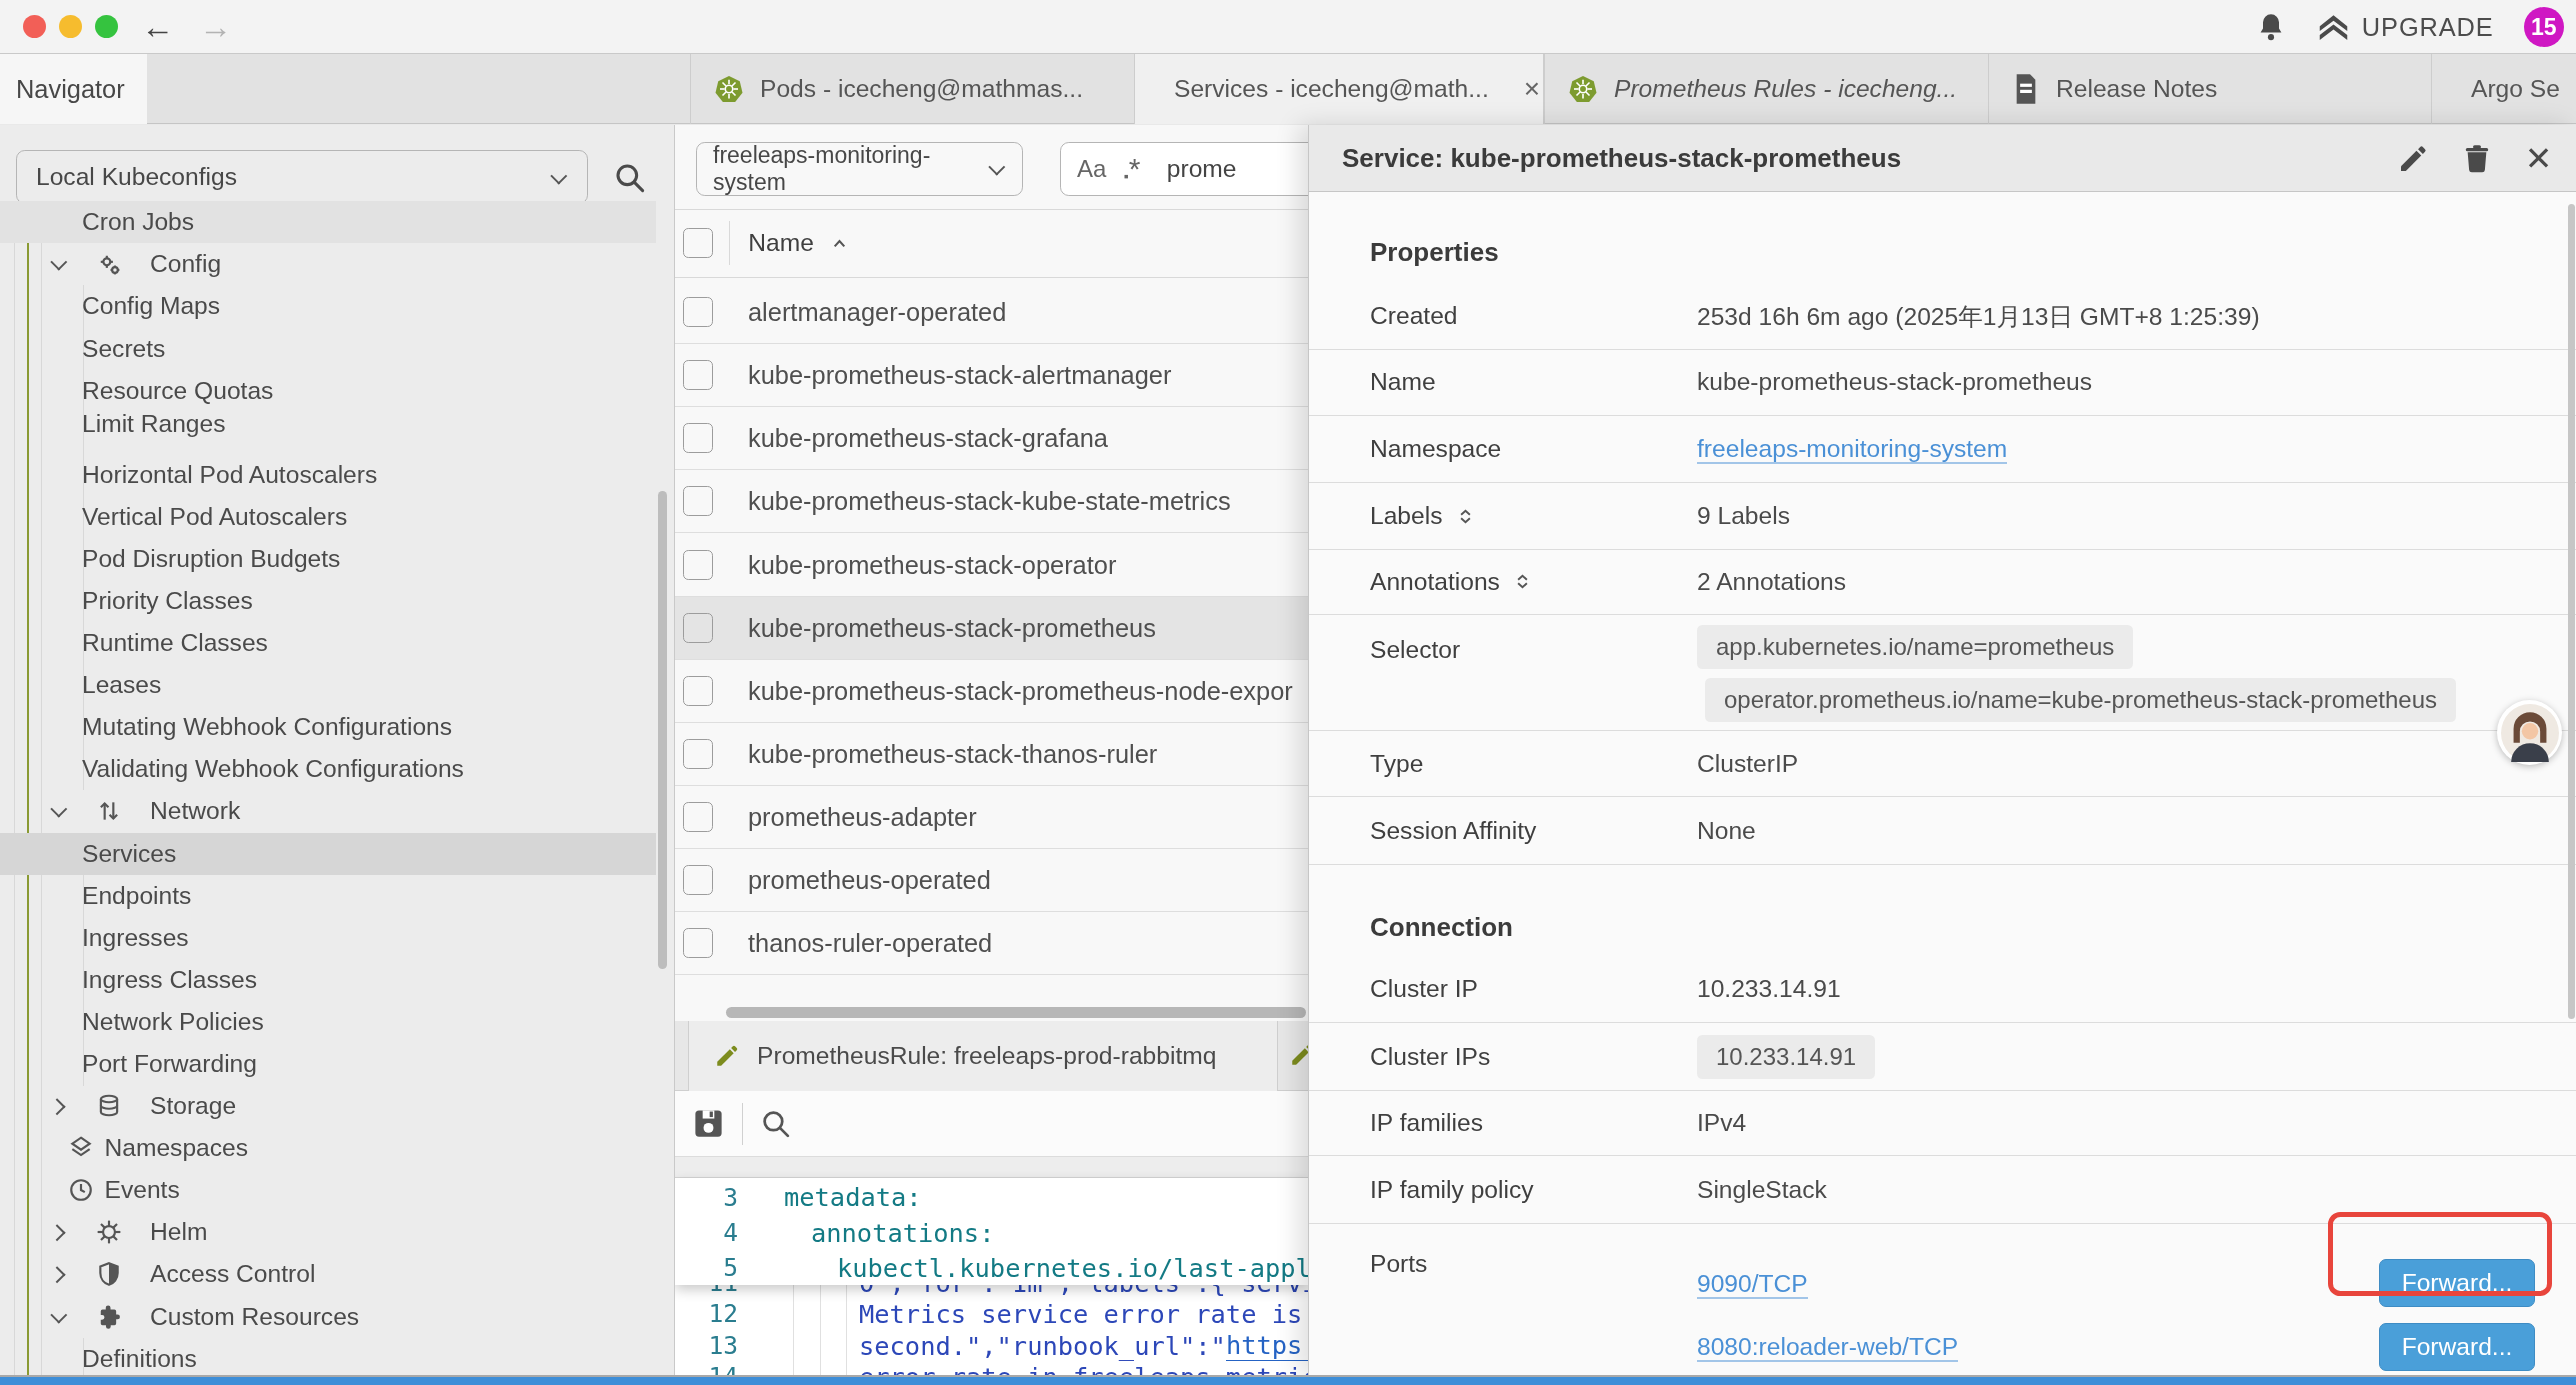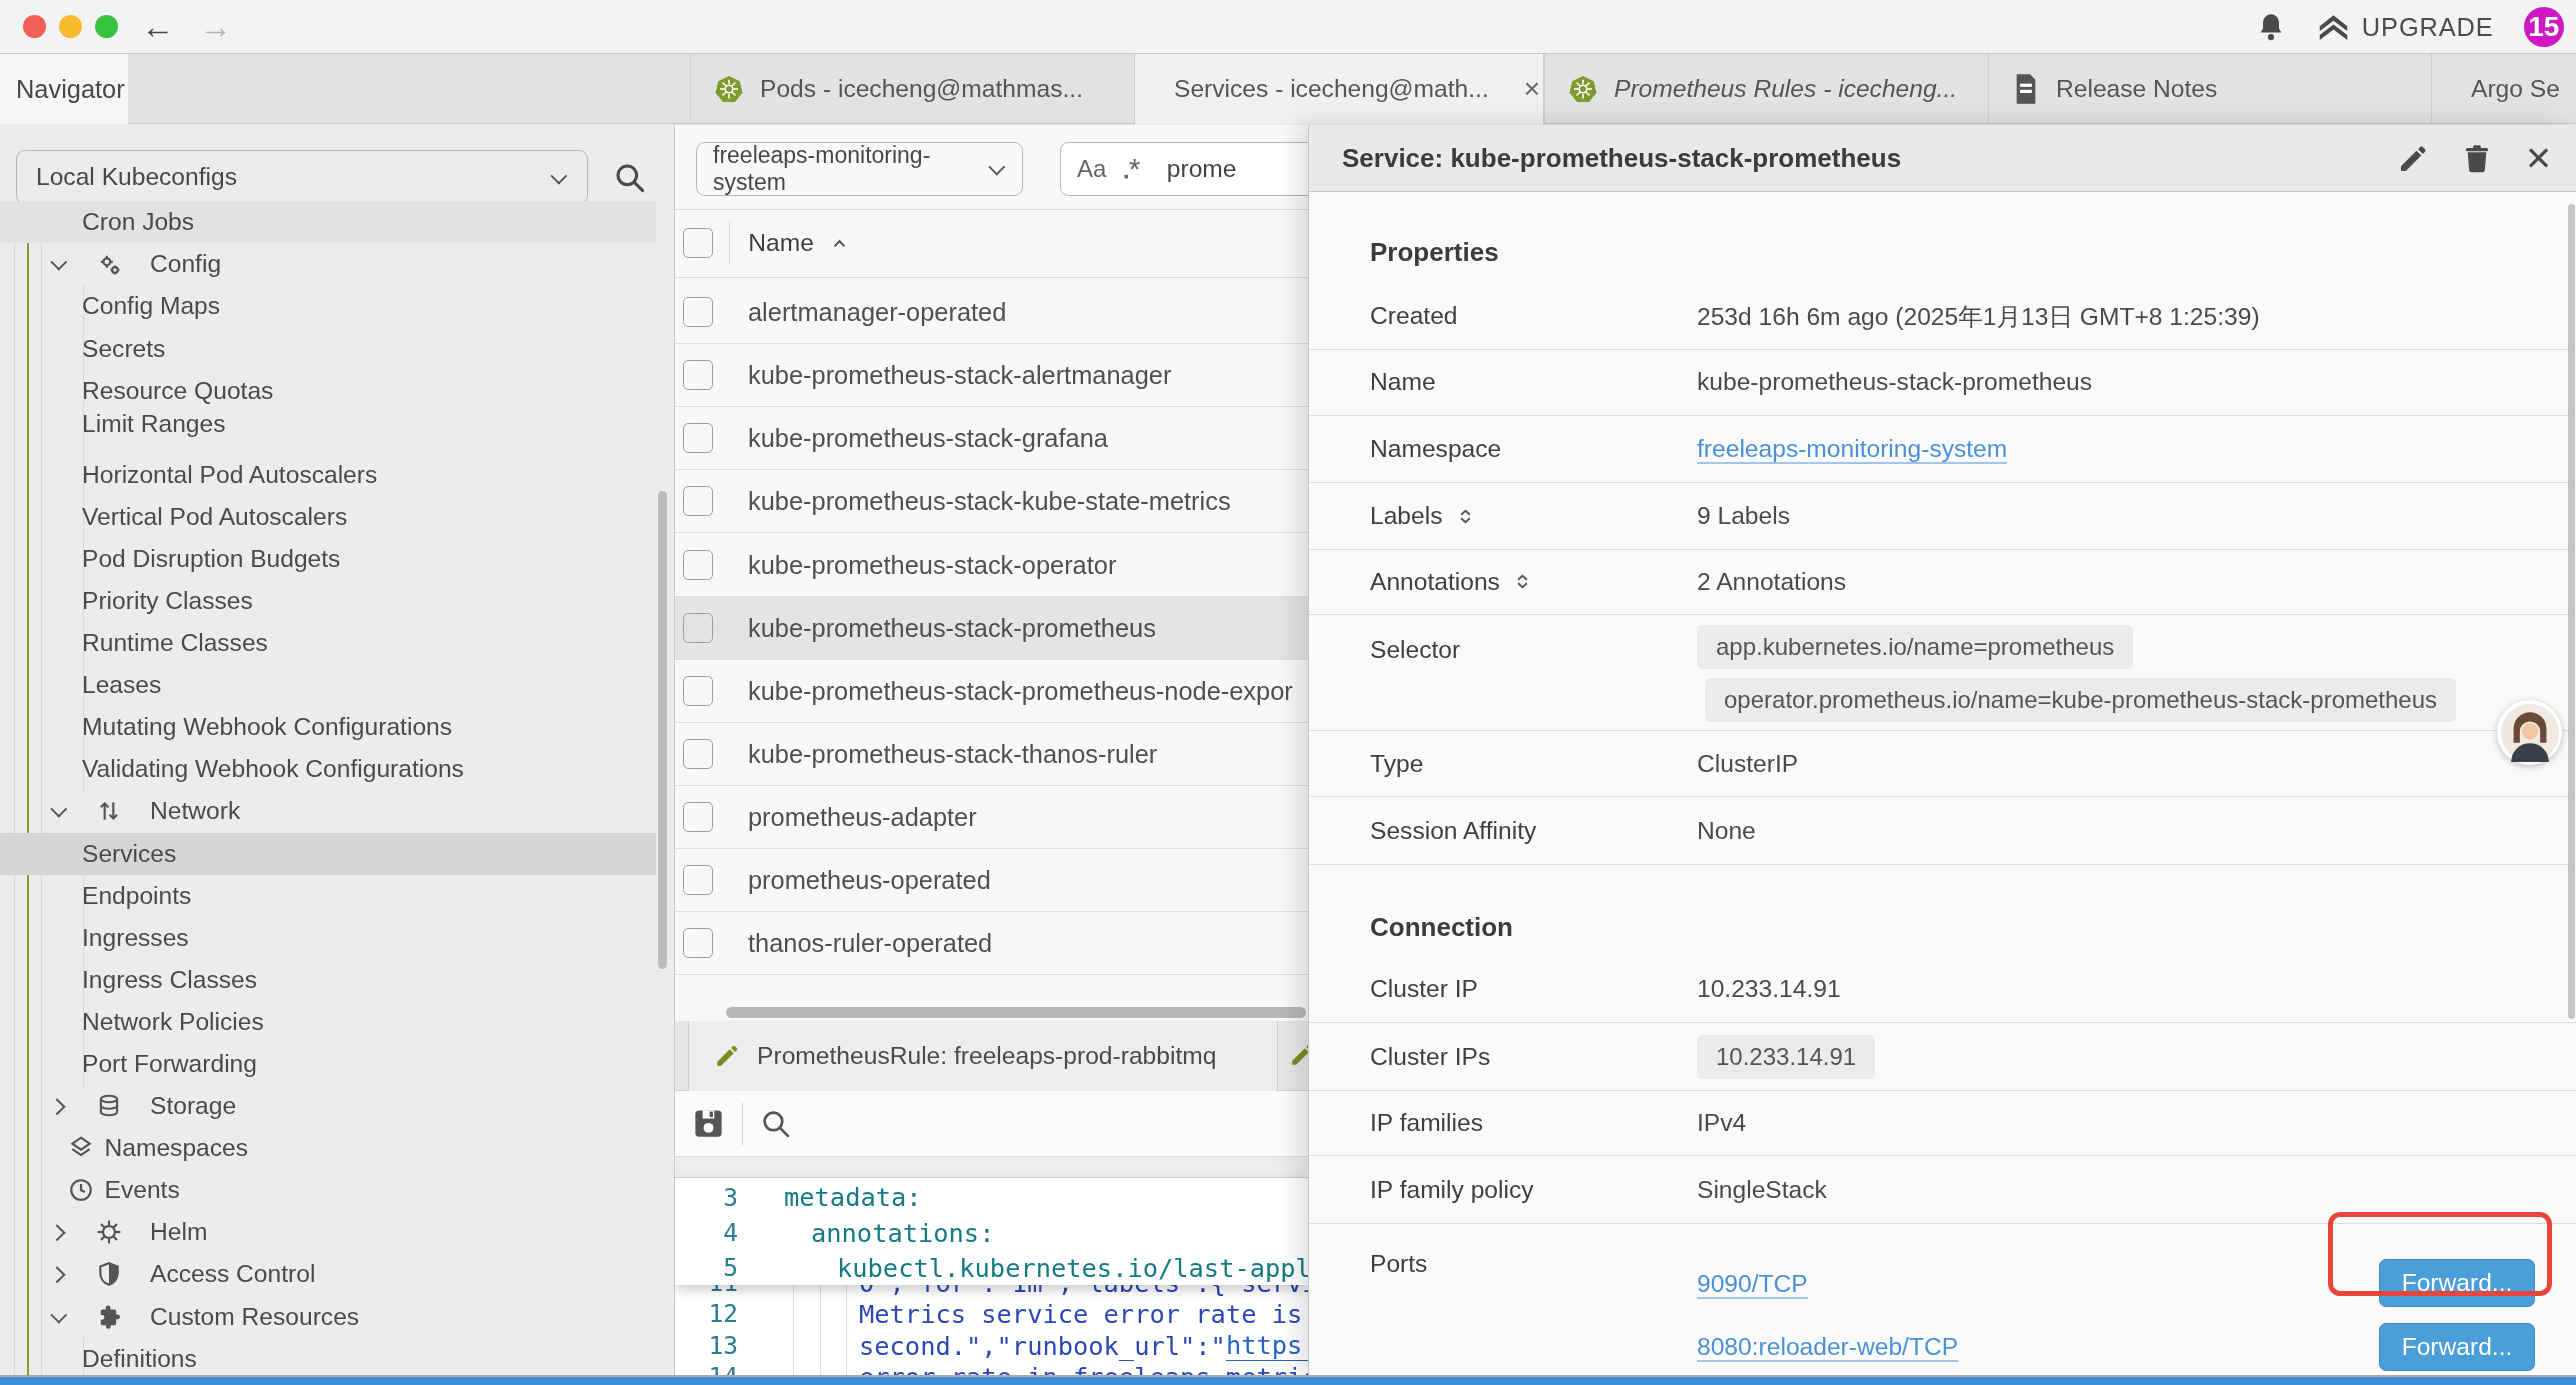--- a/index.html
+++ b/index.html
@@ -6,25 +6,25 @@
   html,body { width:2576px; height:1385px; overflow:hidden; }
   body { font-family:"Liberation Sans", sans-serif; background:#e9e9e9; color:#4a4a4a; }
   .app { position:relative; width:2576px; height:1385px; background:#e9e9e9; }
 
   
   .titlebar { position:absolute; left:0; top:0; width:2576px; height:54px; background:#f3f3f3; border-bottom:0.9px solid #c9c9c9; }
   .light { position:absolute; top:15px; width:23px; height:23px; border-radius:50%; }
   .nav-arrow { position:absolute; top:7px; font-size:33px; line-height:39px; width:49px; text-align:center; cursor:default; }
   .tb-right { position:absolute; top:0; right:0; height:54px; display:flex; align-items:center; gap:30px; padding-right:12.3px; }
   .upgrade { display:flex; align-items:center; gap:12.3px; color:#4c4c4c; font-size:25.4px; letter-spacing:0.9px; }
-  .badge { width:40px; height:40px; border-radius:50%; background:#cf17c3; color:#fff; font-size:28px; font-weight:bold; display:flex; align-items:center; justify-content:center; }
+  .badge { width:40px; height:40px; border-radius:50%; background:#cf17c3; color:#fff; font-size:23px; font-weight:bold; display:flex; align-items:center; justify-content:center; }
 
   
   .tabstrip { position:absolute; left:0; top:54px; width:2576px; height:70px; background:#e2e2e2; border-bottom:0.9px solid #c5c5c5; }
-  .nav-tab { position:absolute; left:0; top:0; width:128px; height:70px; background:#f6f6f6; display:flex; align-items:center; padding-left:16px; font-size:25.4px; color:#474747; }
+  .nav-tab { position:absolute; left:0; top:0; width:147px; height:70px; background:#f6f6f6; display:flex; align-items:center; padding-left:16px; font-size:25.4px; color:#474747; }
   .ktab { position:absolute; top:0; height:70px; display:flex; align-items:center; gap:16px; padding:0 23px; font-size:24.6px; color:#555; border-left:0.9px solid #cdcdcd; overflow:hidden; white-space:nowrap; }
   .ktab.active { background:#f0f0f0; border-right:0.9px solid #cdcdcd; }
   .ktab .close { margin-left:19px; font-size:28px; color:#666; }
   .ktab.italic .tlabel { font-style:italic; }
 
   
   .sidebar { position:absolute; left:0; top:125px; width:675px; height:1252px; background:#ececec; border-right:0.9px solid #c9c9c9; overflow:hidden; }
   .kselect { position:absolute; left:16px; top:25.4px; width:572px; height:54px; border:1.8px solid #b5b5b5; border-radius:8.8px; display:flex; align-items:center; padding:0 19px; font-size:24.6px; color:#474747; }
   .kselect .chevd { margin-left:auto; }
   .side-search { position:absolute; left:612px; top:35px; }

